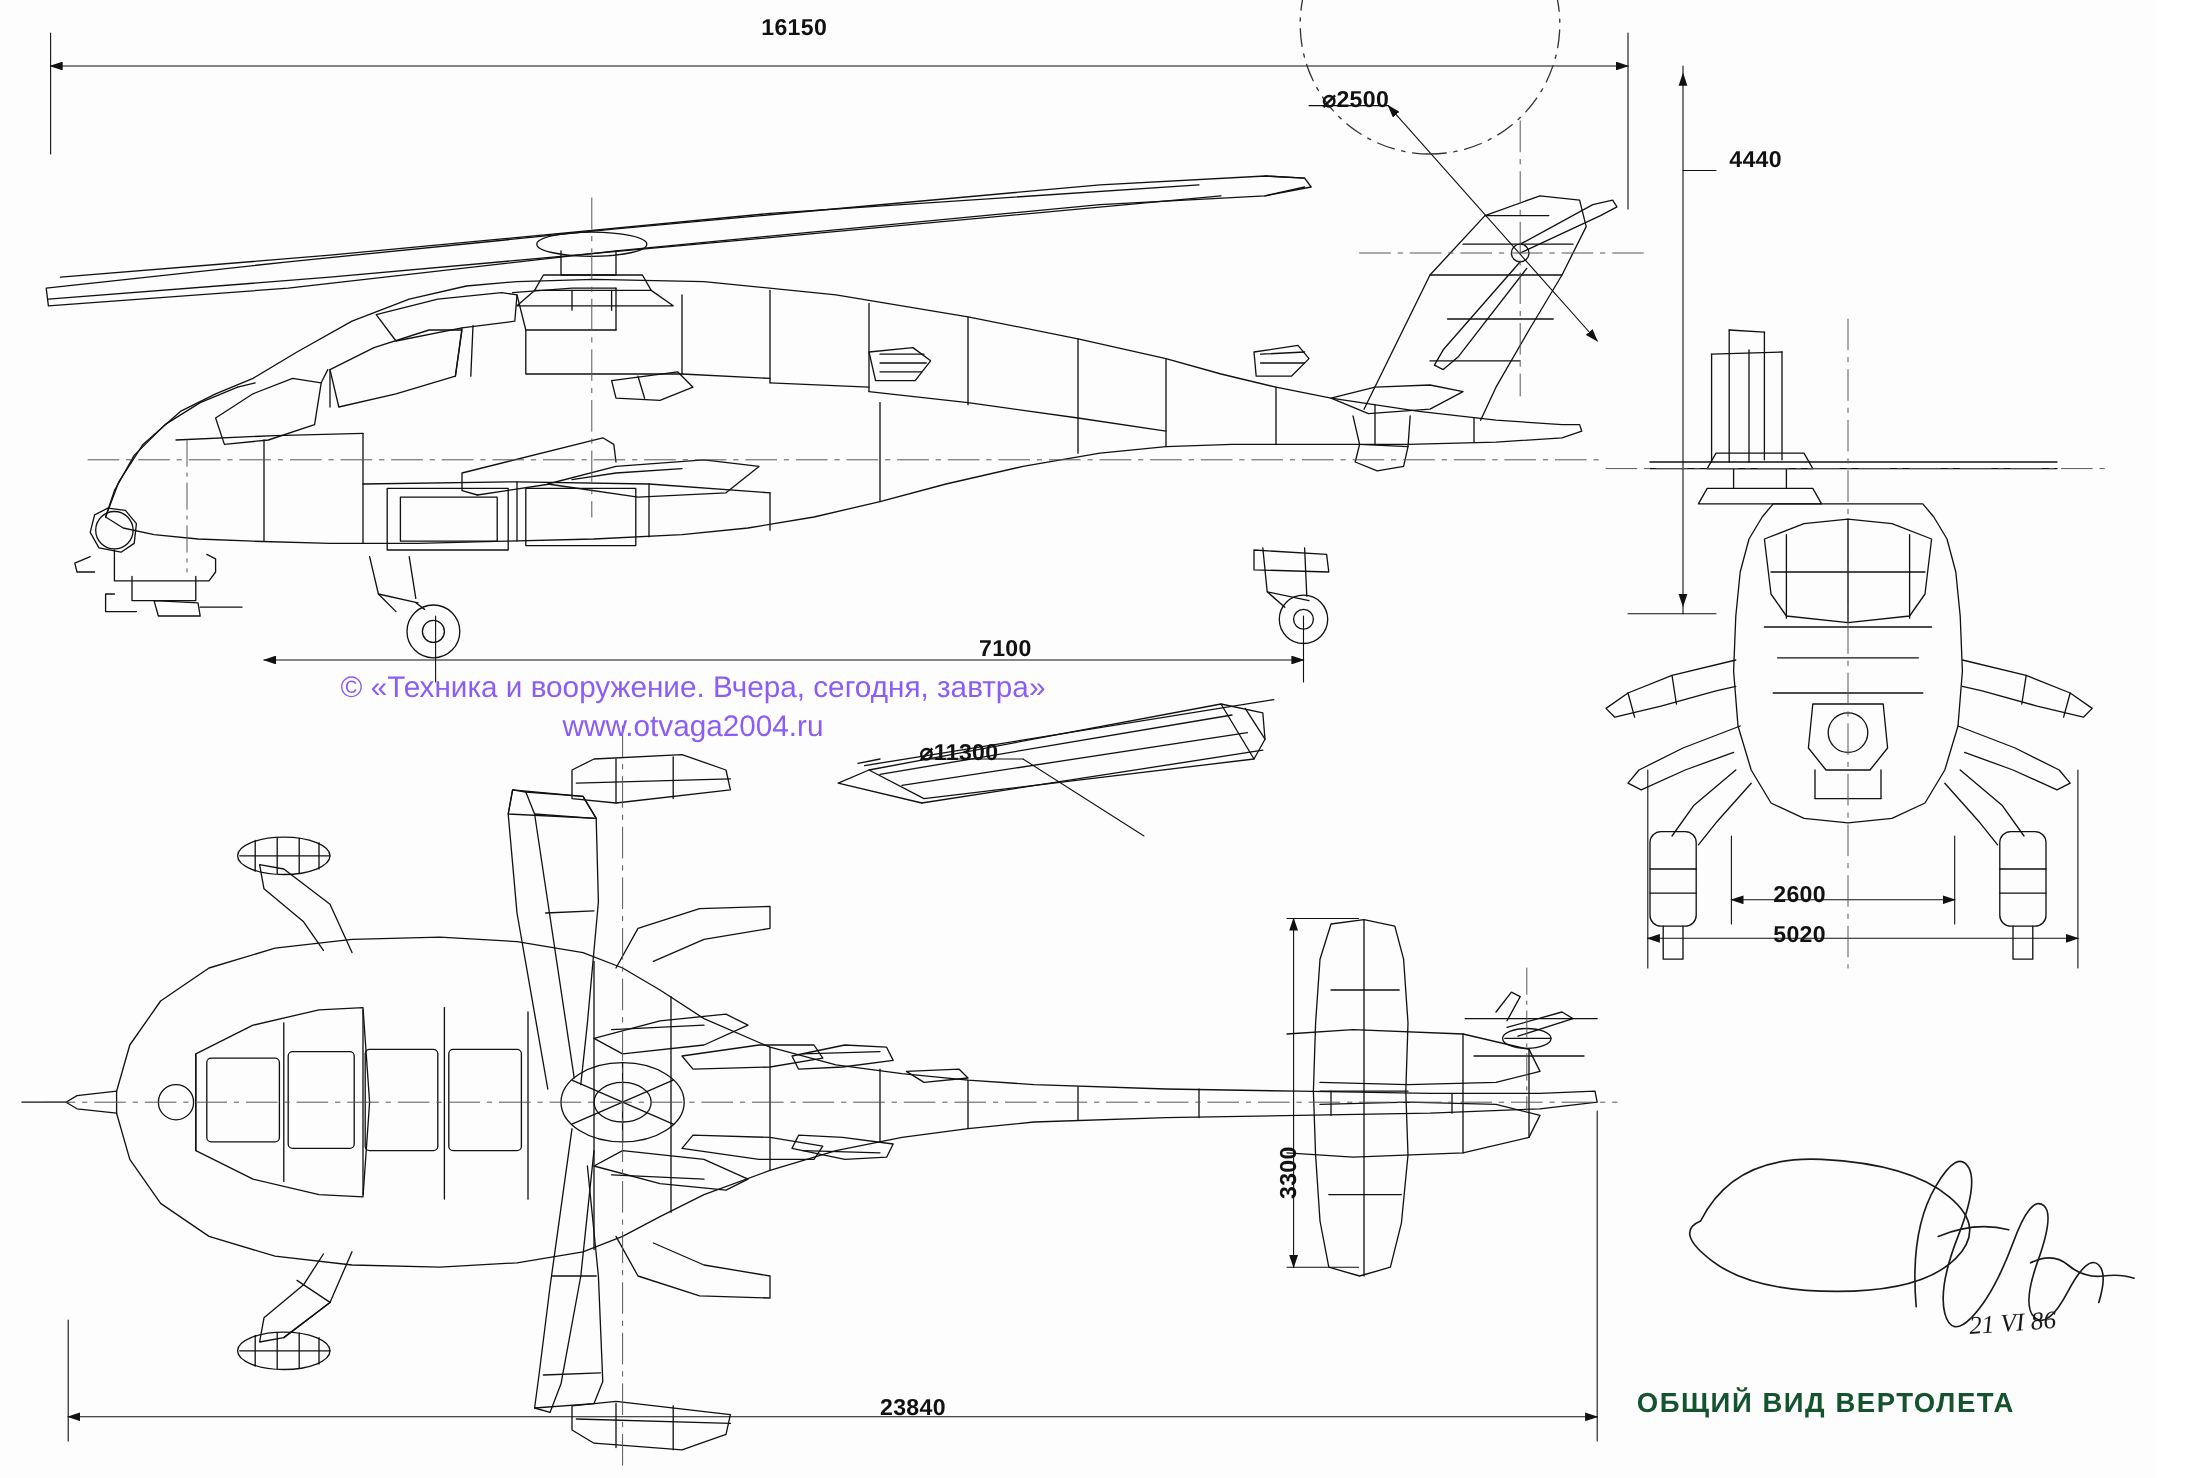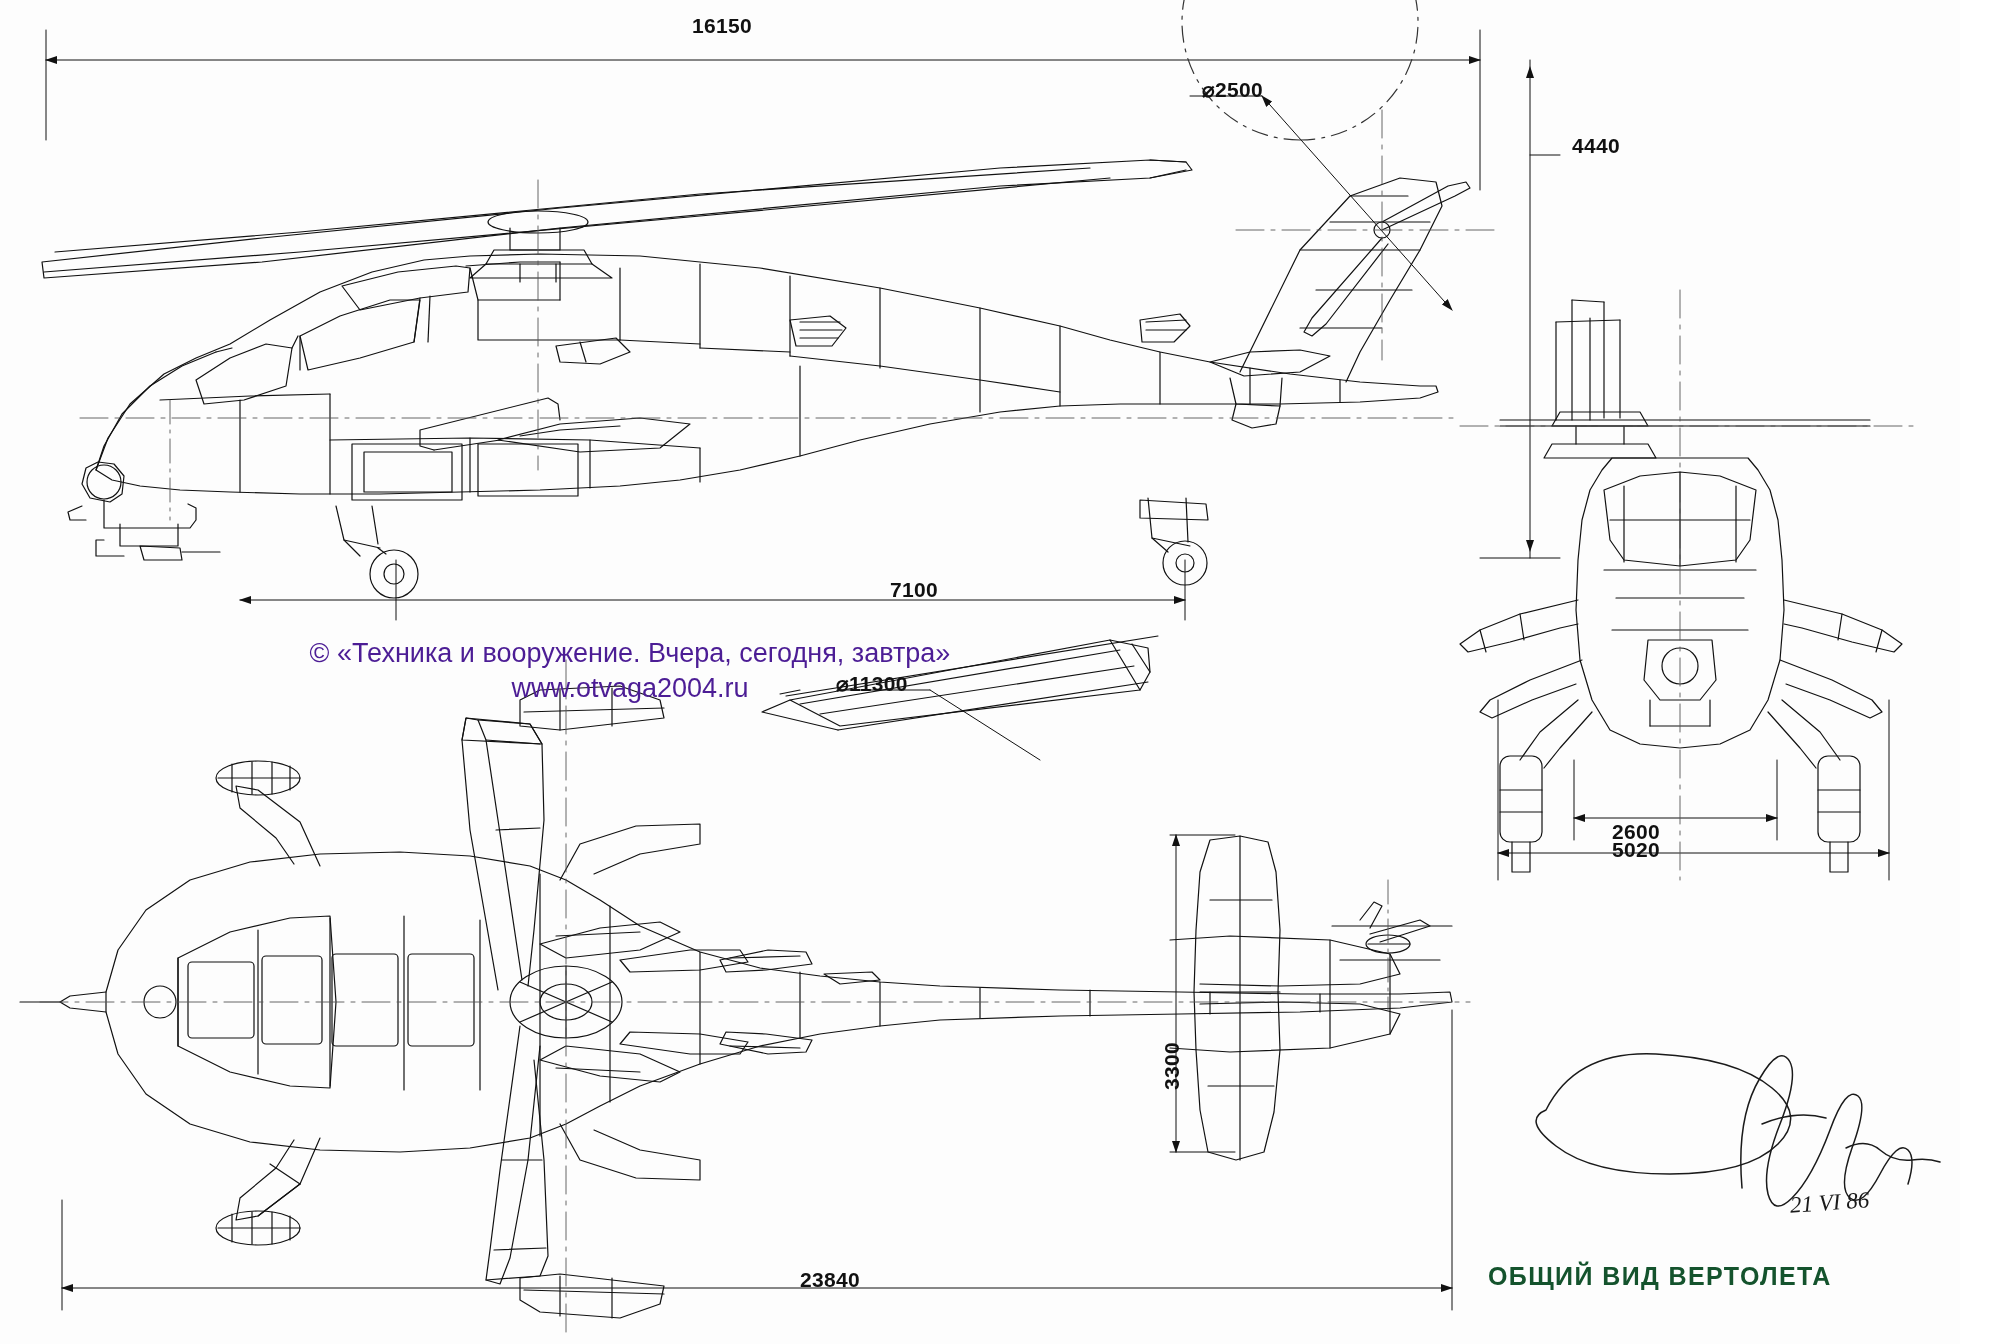--- a/index.html
+++ b/index.html
@@ -44,26 +44,26 @@
     font-family: "Liberation Sans", sans-serif;
     font-size: 25px;
     font-weight: bold;
     letter-spacing: 1.4px;
     color: #14532d;
     white-space: nowrap;
   }
   #watermark {
     position: absolute;
     left: 0;
-    top: 636px;
+    top: 608px;
     width: 1260px;
     text-align: center;
     font-family: "Liberation Sans", sans-serif;
     font-size: 27px;
-    color: #4c1d95;
+    color: #8b5cf6;
     line-height: 1.28;
     pointer-events: none;
   }
   #watermark div {
     white-space: nowrap;
   }
   #signature-date {
     position: absolute;
     left: 1790px;
     top: 1190px;
@@ -475,21 +475,21 @@
   <div class="dim-label" style="left:1572px; top:134px;">4440</div>
 
   <div class="dim-label" style="left:890px; top:578px;">7100</div>
 
   <div class="dim-label" style="left:836px; top:672px;">⌀11300</div>
 
   <div class="dim-label vertical" style="left:1160px; top:1090px;">3300</div>
 
   <div class="dim-label" style="left:800px; top:1268px;">23840</div>
 
-  <div class="dim-label" style="left:1612px; top:802px;margin-top:18px;">2600</div>
+  <div class="dim-label" style="left:1612px; top:802px;">2600</div>
 
   <div class="dim-label" style="left:1612px; top:838px;">5020</div>
 
   <div class="title-label" style="left:1488px; top:1262px;">ОБЩИЙ ВИД ВЕРТОЛЕТА</div>
 
   <div id="signature-date">21 VI 86</div>
 
   <div id="watermark">
     <div>© «Техника и вооружение. Вчера, сегодня, завтра»</div>
     <div>www.otvaga2004.ru</div>

